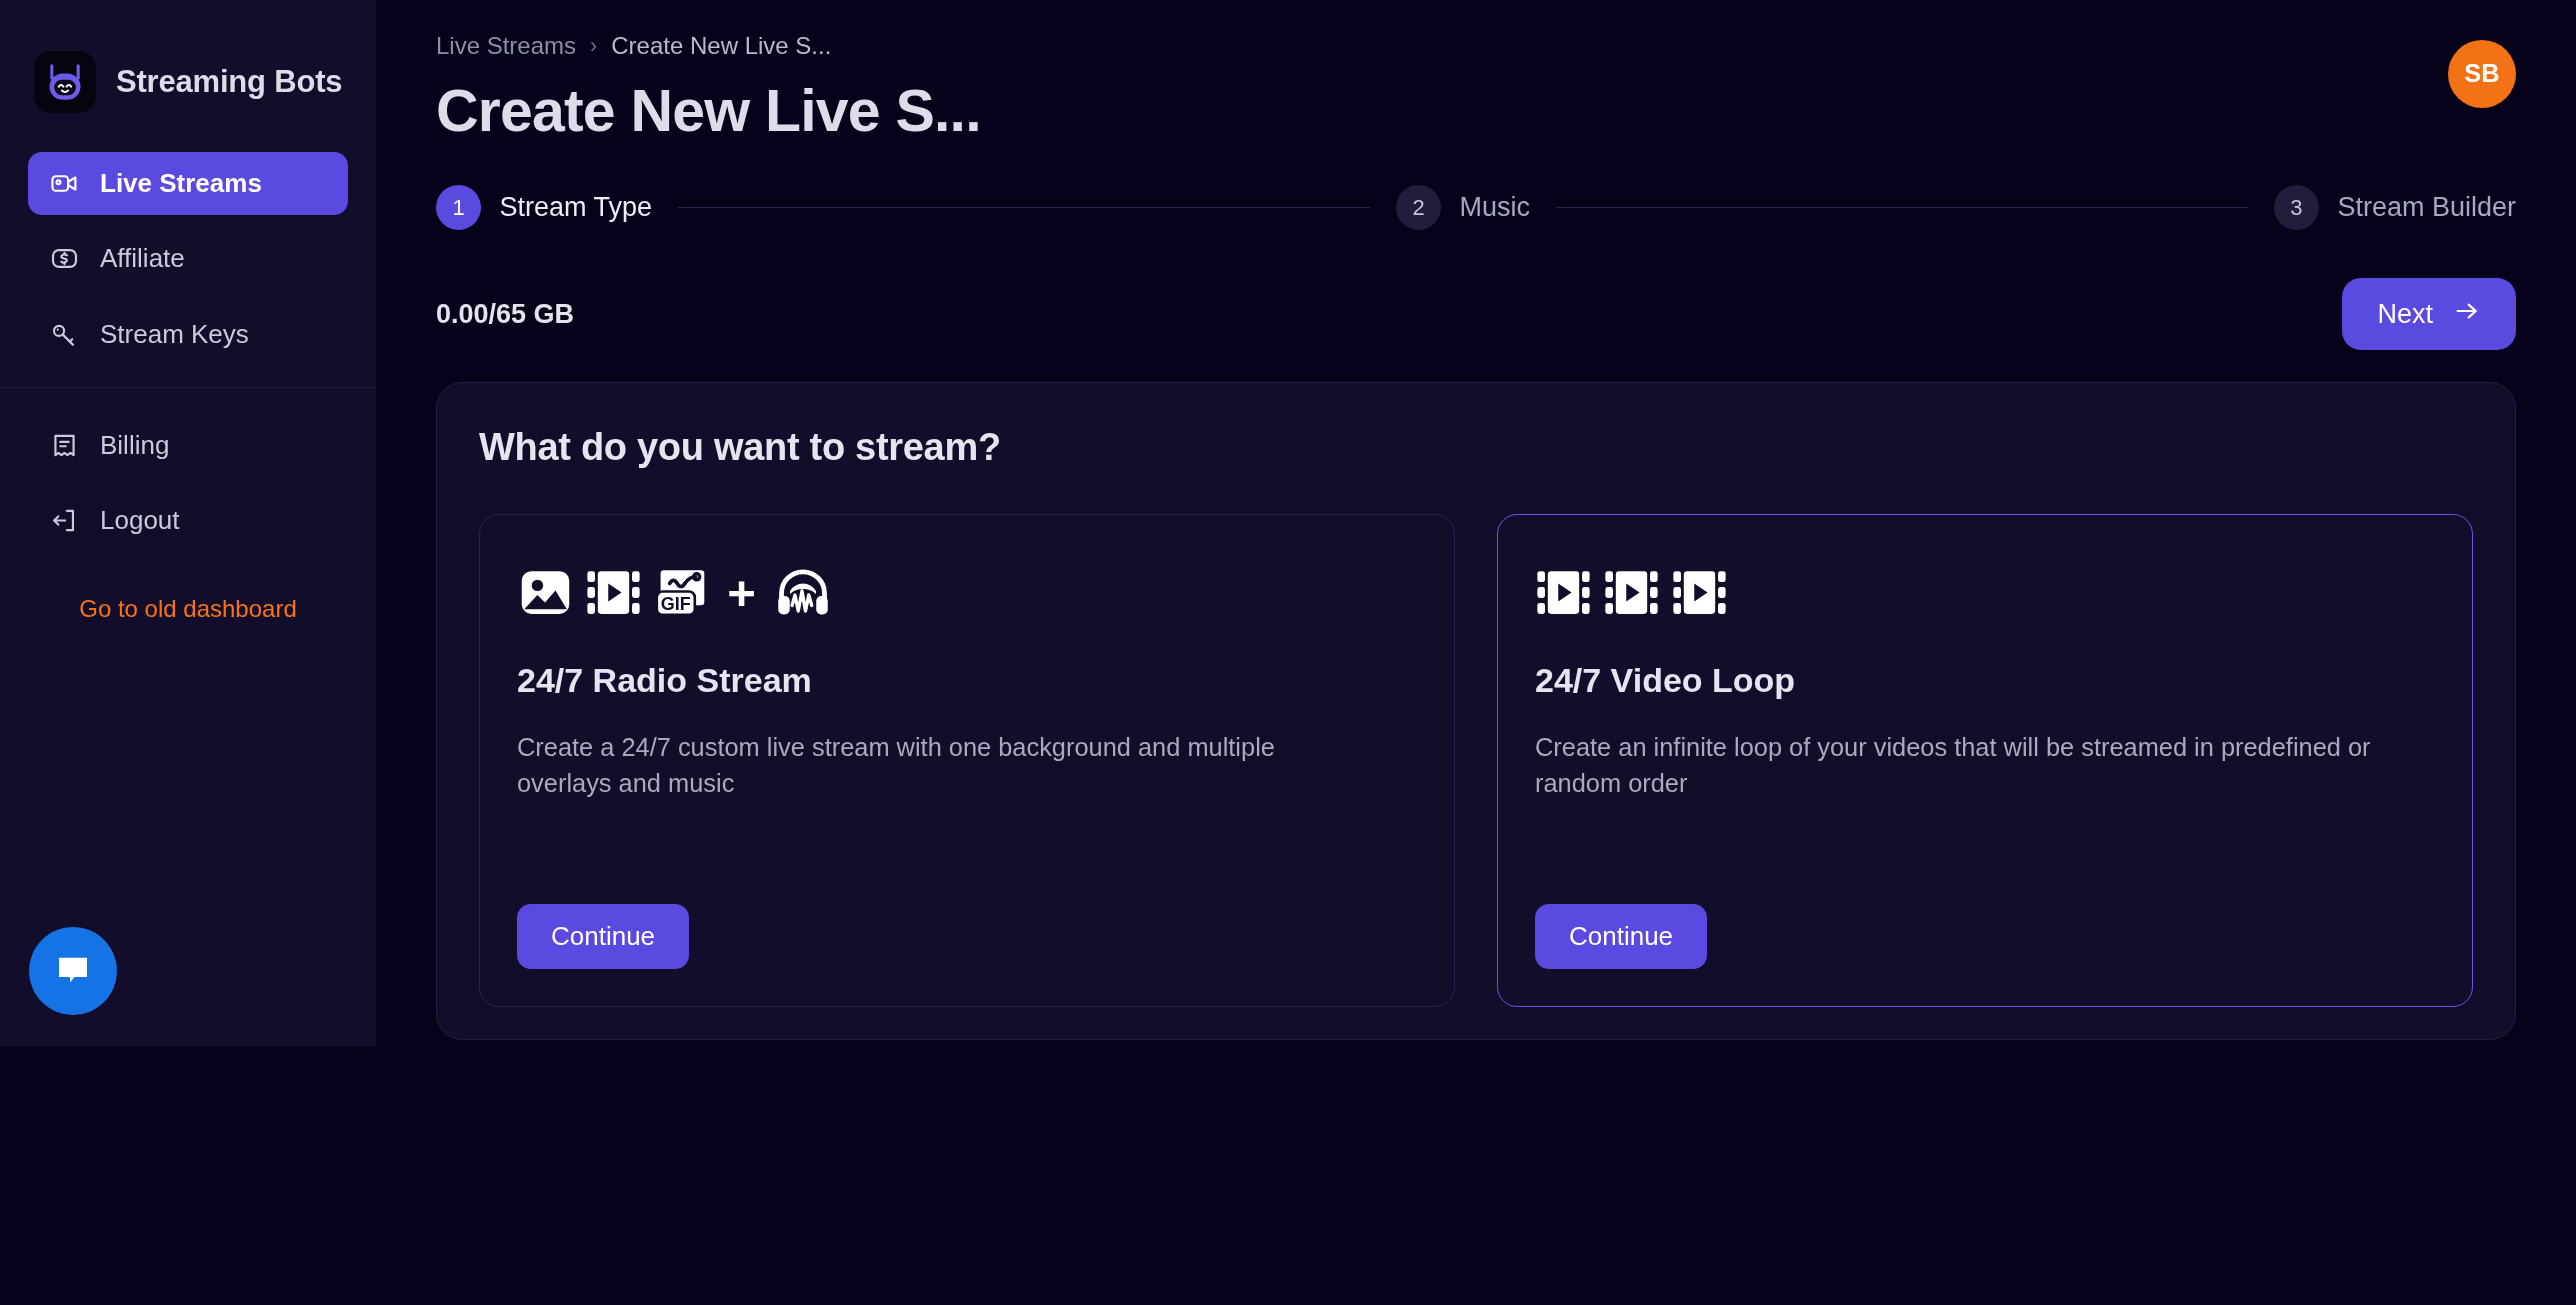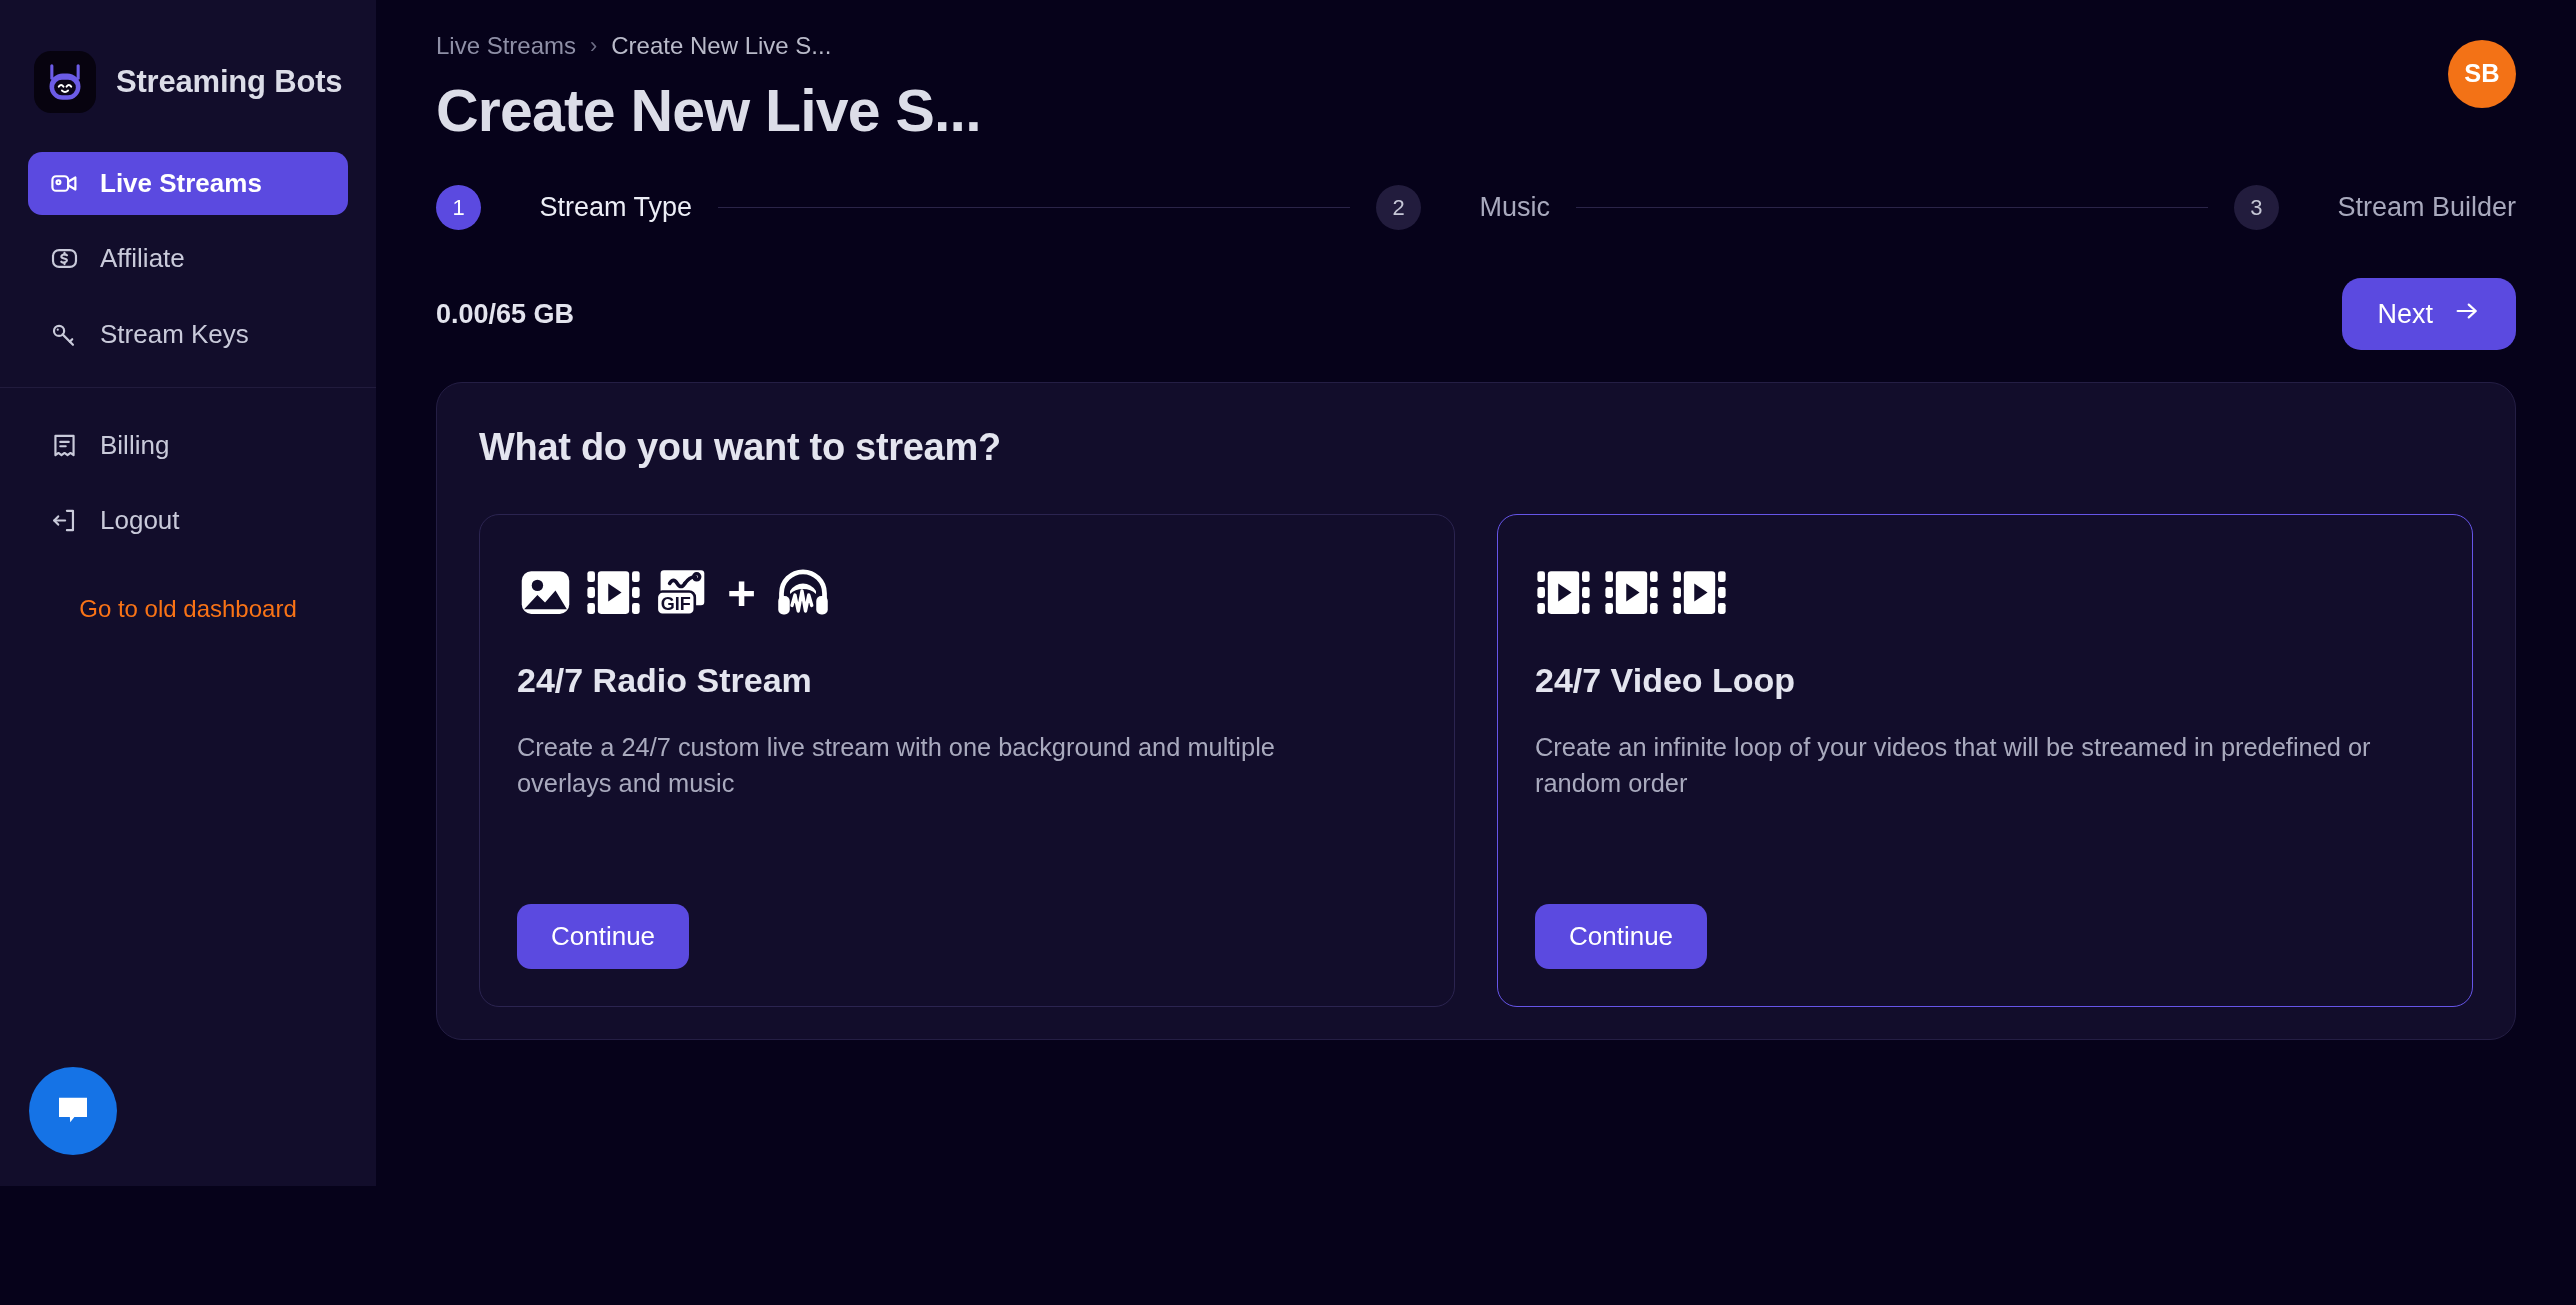--- a/index.html
+++ b/index.html
@@ -14,21 +14,21 @@
     position: relative;
     width: 2576px;
     height: 1306px;
     display: flex;
     background: #06021a;
   }
 
   
   .sidebar {
     width: 376px;
-    height: 1186px;
+    height: 1046px;
     background: #120d2b;
     flex: 0 0 376px;
     position: relative;
   }
   .brand {
     display: flex;
     align-items: center;
     gap: 20px;
     padding: 40px 0 0 34px;
     height: 123px;
@@ -155,21 +155,21 @@
     height: 45px;
     border-radius: 50%;
     display: flex;
     align-items: center;
     justify-content: center;
     font-size: 22px;
     flex: 0 0 45px;
   }
   .step.active .step-num { background: #5b4ae0; color: #ffffff; }
   .step.inactive .step-num { background: #221c3d; color: #c6c7d6; }
-  .step-label { font-size: 27px; white-space: nowrap; margin-left: 40px; }
+  .step-label { font-size: 27px; white-space: nowrap; }
   .step.active .step-label { color: #eceef6; }
   .step.inactive .step-label { color: #a8a9bd; }
   .step-line {
     flex: 1 1 auto;
     height: 1.5px;
     background: #2a2448;
     margin: 0 26px;
   }
 
   

